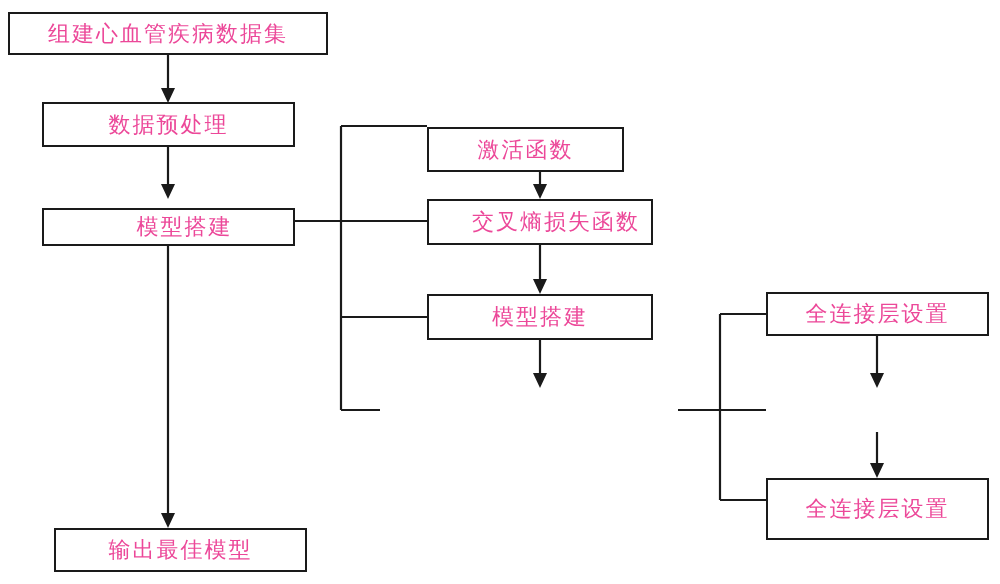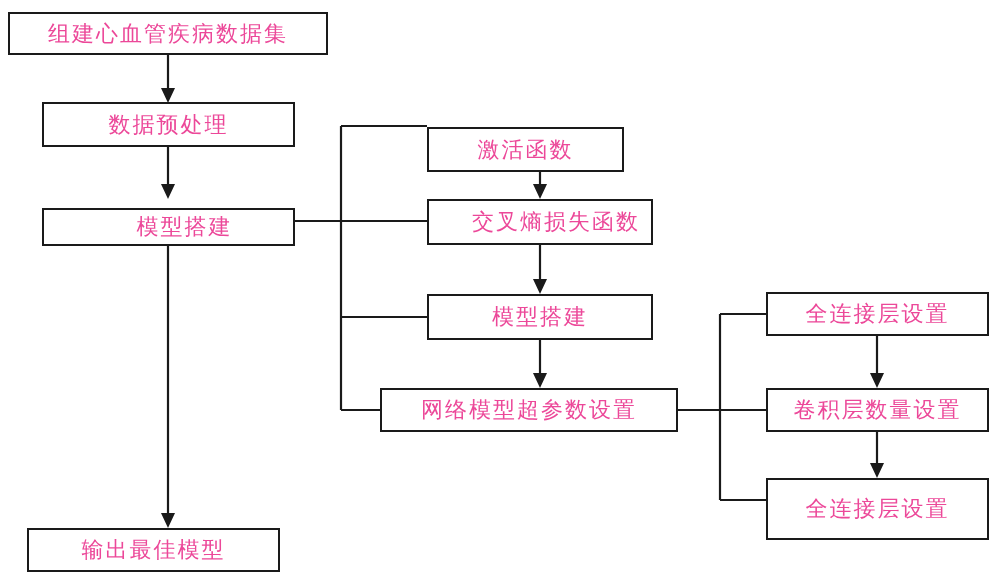--- a/index.html
+++ b/index.html
@@ -146,45 +146,39 @@
   </div>
 
   <div class="node" style="left:42px; top:102px; width:253px; height:45px;">
     <span class="label" style="font-size:22px;">数据预处理</span>
   </div>
 
   <div class="node" style="left:42px; top:208px; width:253px; height:38px;padding-left:32px;">
     <span class="label" style="font-size:22px;">模型搭建</span>
   </div>
 
-  <div class="node" style="left:27px; top:528px; width:253px; height:44px;">
+  <div class="node" style="left:54px; top:528px; width:253px; height:44px;">
     <span class="label" style="font-size:22px;">输出最佳模型</span>
   </div>
 
   <div class="node" style="left:427px; top:103px; width:197px; height:45px;margin-top:24px;">
     <span class="label" style="font-size:22px;">激活函数</span>
   </div>
 
   <div class="node" style="left:427px; top:199px; width:226px; height:46px;padding-left:32px;">
     <span class="label" style="font-size:22px;">交叉熵损失函数</span>
   </div>
 
   <div class="node" style="left:427px; top:294px; width:226px; height:46px;">
     <span class="label" style="font-size:22px;">模型搭建</span>
   </div>
 
-  <div class="node" style="left:380px; top:388px; width:298px; height:44px;">
-    <span class="label" style="font-size:22px;">网络模型超参数设置</span>
-  </div>
 
   <div class="node" style="left:766px; top:292px; width:223px; height:44px;">
     <span class="label" style="font-size:22px;">全连接层设置</span>
   </div>
 
-  <div class="node" style="left:766px; top:388px; width:223px; height:44px;">
-    <span class="label" style="font-size:22px;">卷积层数量设置</span>
-  </div>
 
   <div class="node" style="left:766px; top:478px; width:223px; height:62px;">
     <span class="label" style="font-size:22px;">全连接层设置</span>
   </div>
 
 </div>
 
 </body></html>

